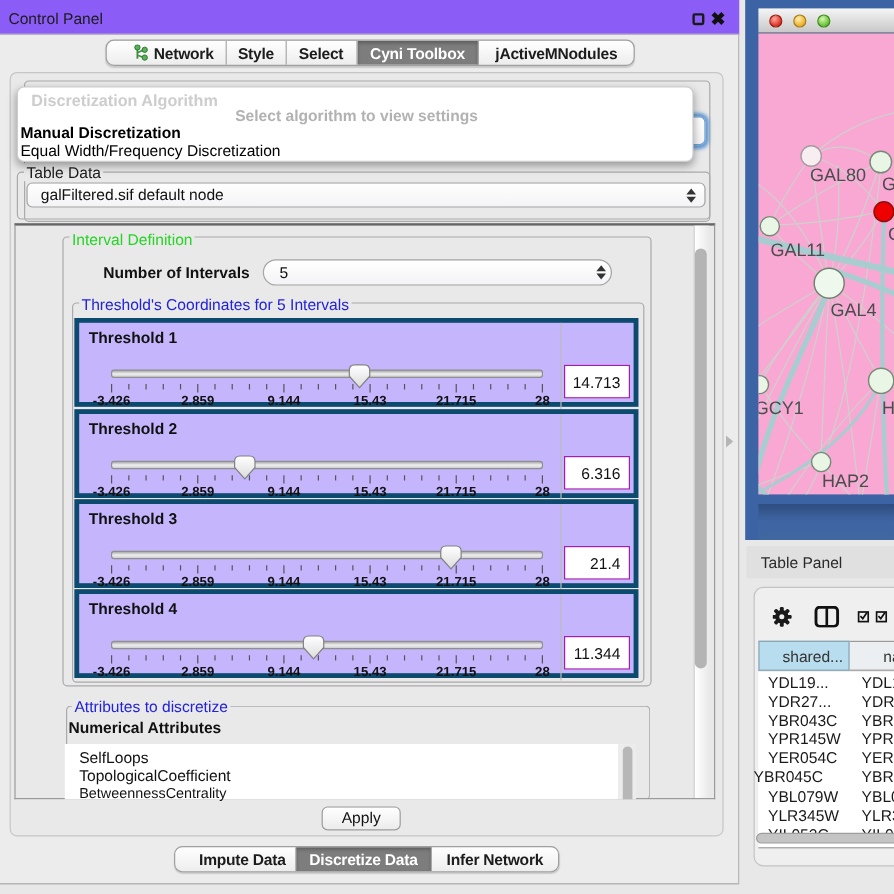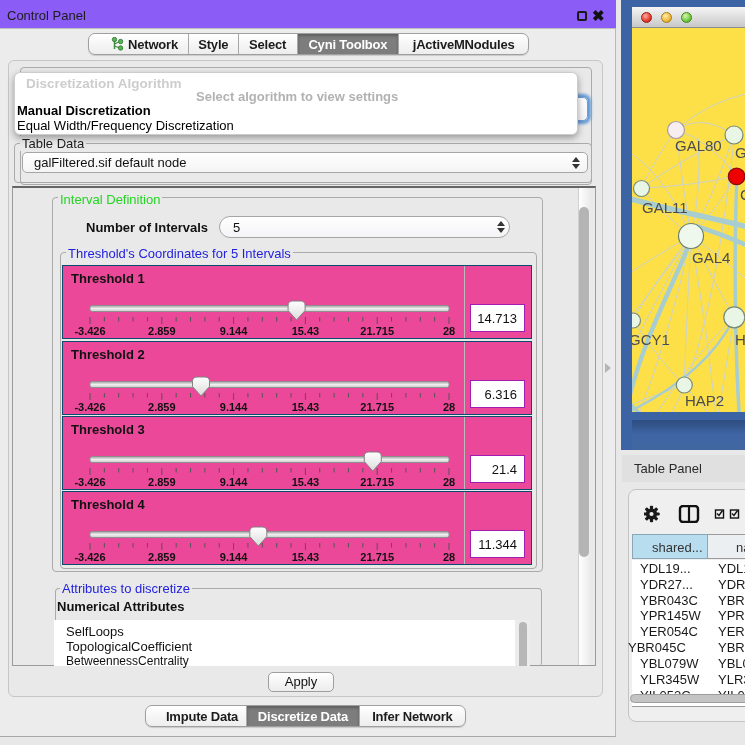--- a/index.html
+++ b/index.html
@@ -22,30 +22,30 @@
 #content { left:8px; top:60px; width:595px; height:637px; border:1px solid #c6c6c6; border-radius:6px; background:#e9e9e9; }
 
 .group { position:absolute; border:1px solid #aaaaaa; border-radius:4px; }
 .gtitle { position:absolute; font-size:13px; padding:0 2px; background:#e9e9e9; white-space:nowrap; }
 
 .combo { position:absolute; background:linear-gradient(#ffffff,#f4f4f6); border:1px solid #a6a6a6; border-radius:5px; font-size:13px; color:#111; display:flex; align-items:center; }
 .combo .arrows { position:absolute; width:7px; }
 .arr-up { width:0; height:0; border-left:4px solid transparent; border-right:4px solid transparent; border-bottom:5px solid #333; margin-bottom:2px; }
 .arr-dn { width:0; height:0; border-left:4px solid transparent; border-right:4px solid transparent; border-top:5px solid #333; }
 
-.tblock { position:absolute; left:62px; width:470px; height:74px; border:1px solid #0c4a6e; background:#ec4899;text-align:right; }
+.tblock { position:absolute; left:62px; width:470px; height:74px; border:4px solid #0c4a6e; background:#c4b5fd;text-align:right; }
 .tblock .ttitle { position:absolute; left:8px; top:5px; font-size:13px; font-weight:bold; color:#111; }
 .tfield { position:absolute; left:470px; width:55px; height:28px; background:#ffffff; border:1px solid #a21caf; font-size:13px; color:#111; text-align:right; padding:6px 7px 0 0; }
 
 #overlay { left:14px; top:72px; width:564px; height:63px; background:#ffffff; border:1px solid #cccccc; border-radius:6px; box-shadow:0 3px 7px rgba(0,0,0,0.35); }
 
 #bluewin { left:621px; top:0; width:124px; height:450px; background:#3c63a3; }
 #mactitle { left:632px; top:7px; width:113px; height:21px; background:linear-gradient(#f5f5f5,#c8c8c8); border-bottom:1px solid #8e8e8e; }
 .light { position:absolute; top:5px; width:11px; height:11px; border-radius:50%; }
-#canvas { left:632px; top:28px; width:113px; height:384px; background:#fde047; overflow:hidden; }
+#canvas { left:632px; top:28px; width:113px; height:384px; background:#f9a8d4; overflow:hidden; }
 #tp-bar { left:622px; top:455px; width:123px; height:27px; background:#e0e0e0; }
 #tp-bar .t { position:absolute; left:12px; top:6px; font-size:13px; color:#2a2a2a; }
 #tablebox { left:628px; top:489px; width:130px; height:233px; background:#efefef; border:1px solid #c3c3c3; border-radius:8px; }
 .cell { position:absolute; font-size:13px; color:#1a1a1a; white-space:nowrap; }
 </style>
 </head>
 <body>
 
 <div class="abs" id="win"></div>
 <div class="abs" id="titlebar">

